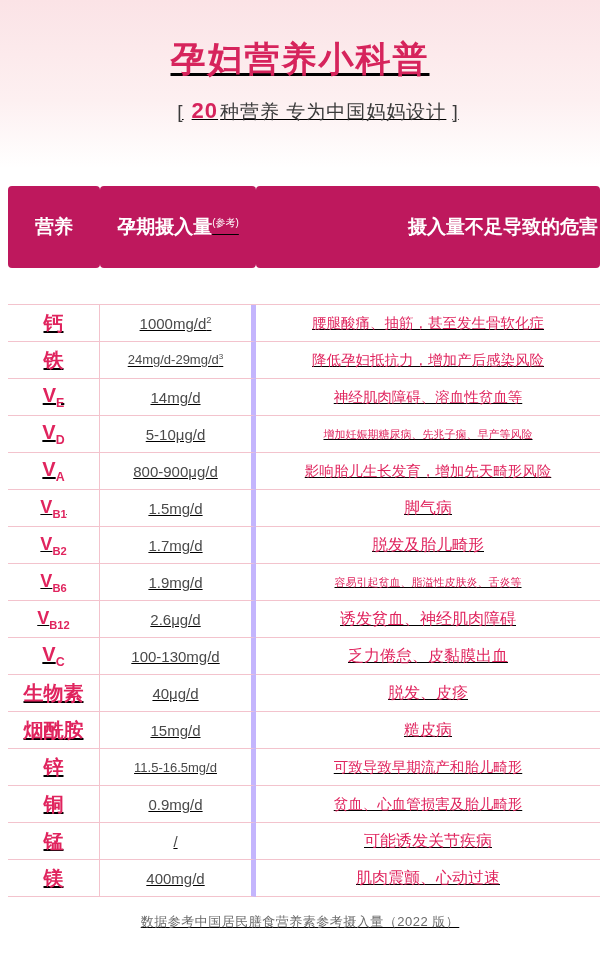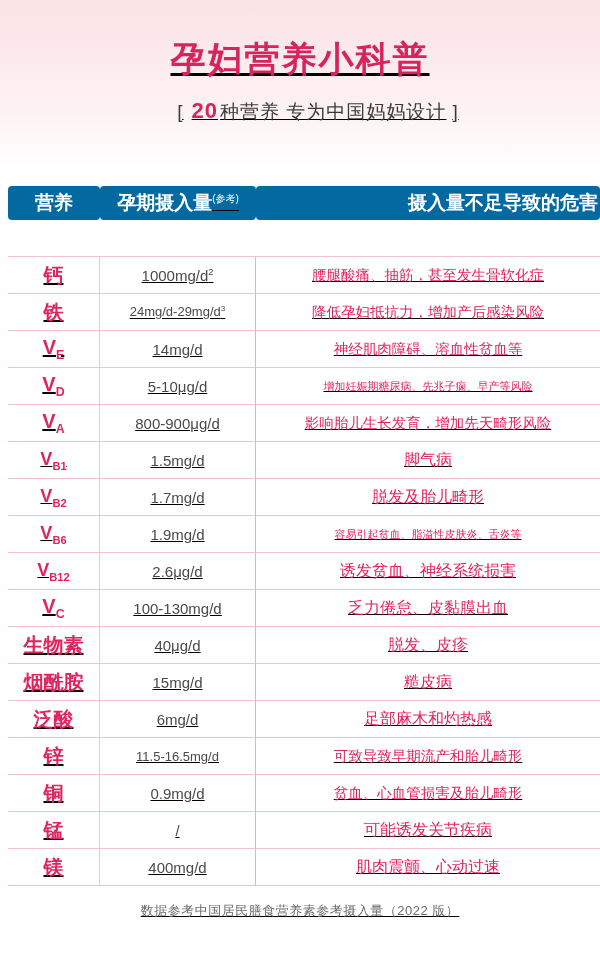--- a/index.html
+++ b/index.html
@@ -54,25 +54,25 @@
   .table-wrap {
     padding: 18px 8px 0 8px;
   }
   table.nutri {
     width: 584px;
     border-collapse: separate;
     border-spacing: 0;
     table-layout: fixed;
   }
   table.nutri th {
-    background: #0369a1;
+    background: #be185d;
     color: #ffffff;
     font-size: 19px;
     font-weight: bold;
-    padding: 4px 2px;
+    padding: 28px 2px;
     border-radius: 4px;
     margin-top: 36px;
   }
   table.nutri th.col-name { width: 88px; }
   table.nutri th.col-amt  { width: 152px; }
   table.nutri th.col-harm { width: 340px; text-align: right; }
   .th-inner { display: inline-block; }
   .th-sup {
     font-size: 10px;
     vertical-align: super;
@@ -91,21 +91,21 @@
     color: #e0245e;
     font-size: 20px;
     font-weight: bold;
     border-right: 1px solid #f3c3cd;
     white-space: nowrap;
   }
   td.c-name.small { font-size: 18px; }
   td.c-amt {
     color: #4a4a4a;
     font-size: 15px;
-    border-right: 1px solid #c4b5fd;
+    border-right: 5px solid #c4b5fd;
     white-space: nowrap;
   }
   td.c-amt.tiny { font-size: 13px; }
   td.c-harm {
     color: #e0245e;
     font-size: 16px;
     white-space: nowrap;
   }
   td.c-harm.sm { font-size: 11px; text-align: center; }
   td.c-harm.md { font-size: 14.5px; }
@@ -191,43 +191,38 @@
             <td class="c-harm">脱发及胎儿畸形</td>
           </tr>
           <tr>
             <td class="c-name small"><span class="vit">V<span class="sub">B6</span></span></td>
             <td class="c-amt">1.9mg/d</td>
             <td class="c-harm sm">容易引起贫血、脂溢性皮肤炎、舌炎等</td>
           </tr>
           <tr>
             <td class="c-name small"><span class="vit">V<span class="sub">B12</span></span></td>
             <td class="c-amt">2.6μg/d</td>
-            <td class="c-harm">诱发贫血、神经系统损害</td>
+            <td class="c-harm">诱发贫血、神经肌肉障碍</td>
           </tr>
           <tr>
             <td class="c-name"><span class="vit">V<span class="sub">C</span></span></td>
             <td class="c-amt">100-130mg/d</td>
             <td class="c-harm">乏力倦怠、皮黏膜出血</td>
           </tr>
           <tr>
             <td class="c-name"><span class="vit">生物素</span></td>
             <td class="c-amt">40μg/d</td>
             <td class="c-harm">脱发、皮疹</td>
           </tr>
           <tr>
             <td class="c-name"><span class="vit">烟酰胺</span></td>
             <td class="c-amt">15mg/d</td>
             <td class="c-harm">糙皮病</td>
           </tr>
           <tr>
-            <td class="c-name"><span class="vit">泛酸</span></td>
-            <td class="c-amt">6mg/d</td>
-            <td class="c-harm">足部麻木和灼热感</td>
-          </tr>
-          <tr>
             <td class="c-name"><span class="vit">锌</span></td>
             <td class="c-amt tiny">11.5-16.5mg/d</td>
             <td class="c-harm md">可致导致早期流产和胎儿畸形</td>
           </tr>
           <tr>
             <td class="c-name"><span class="vit">铜</span></td>
             <td class="c-amt">0.9mg/d</td>
             <td class="c-harm md">贫血、心血管损害及胎儿畸形</td>
           </tr>
           <tr>

